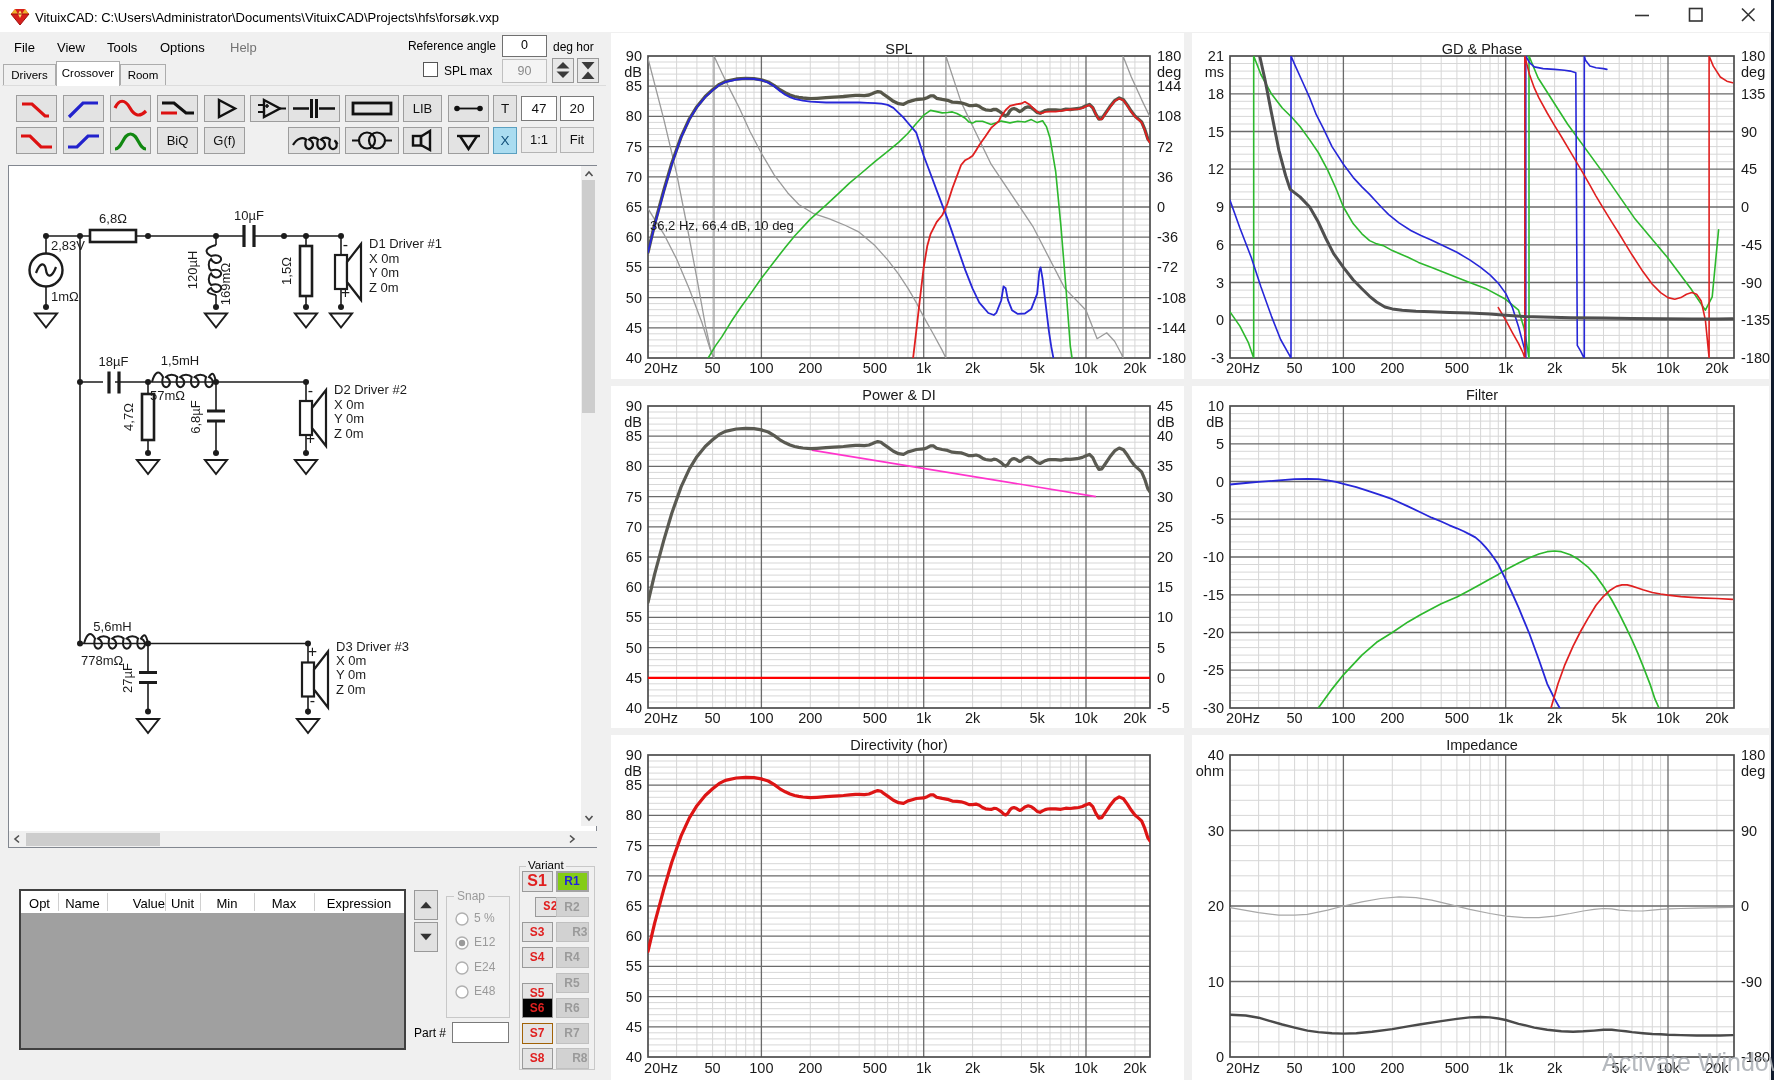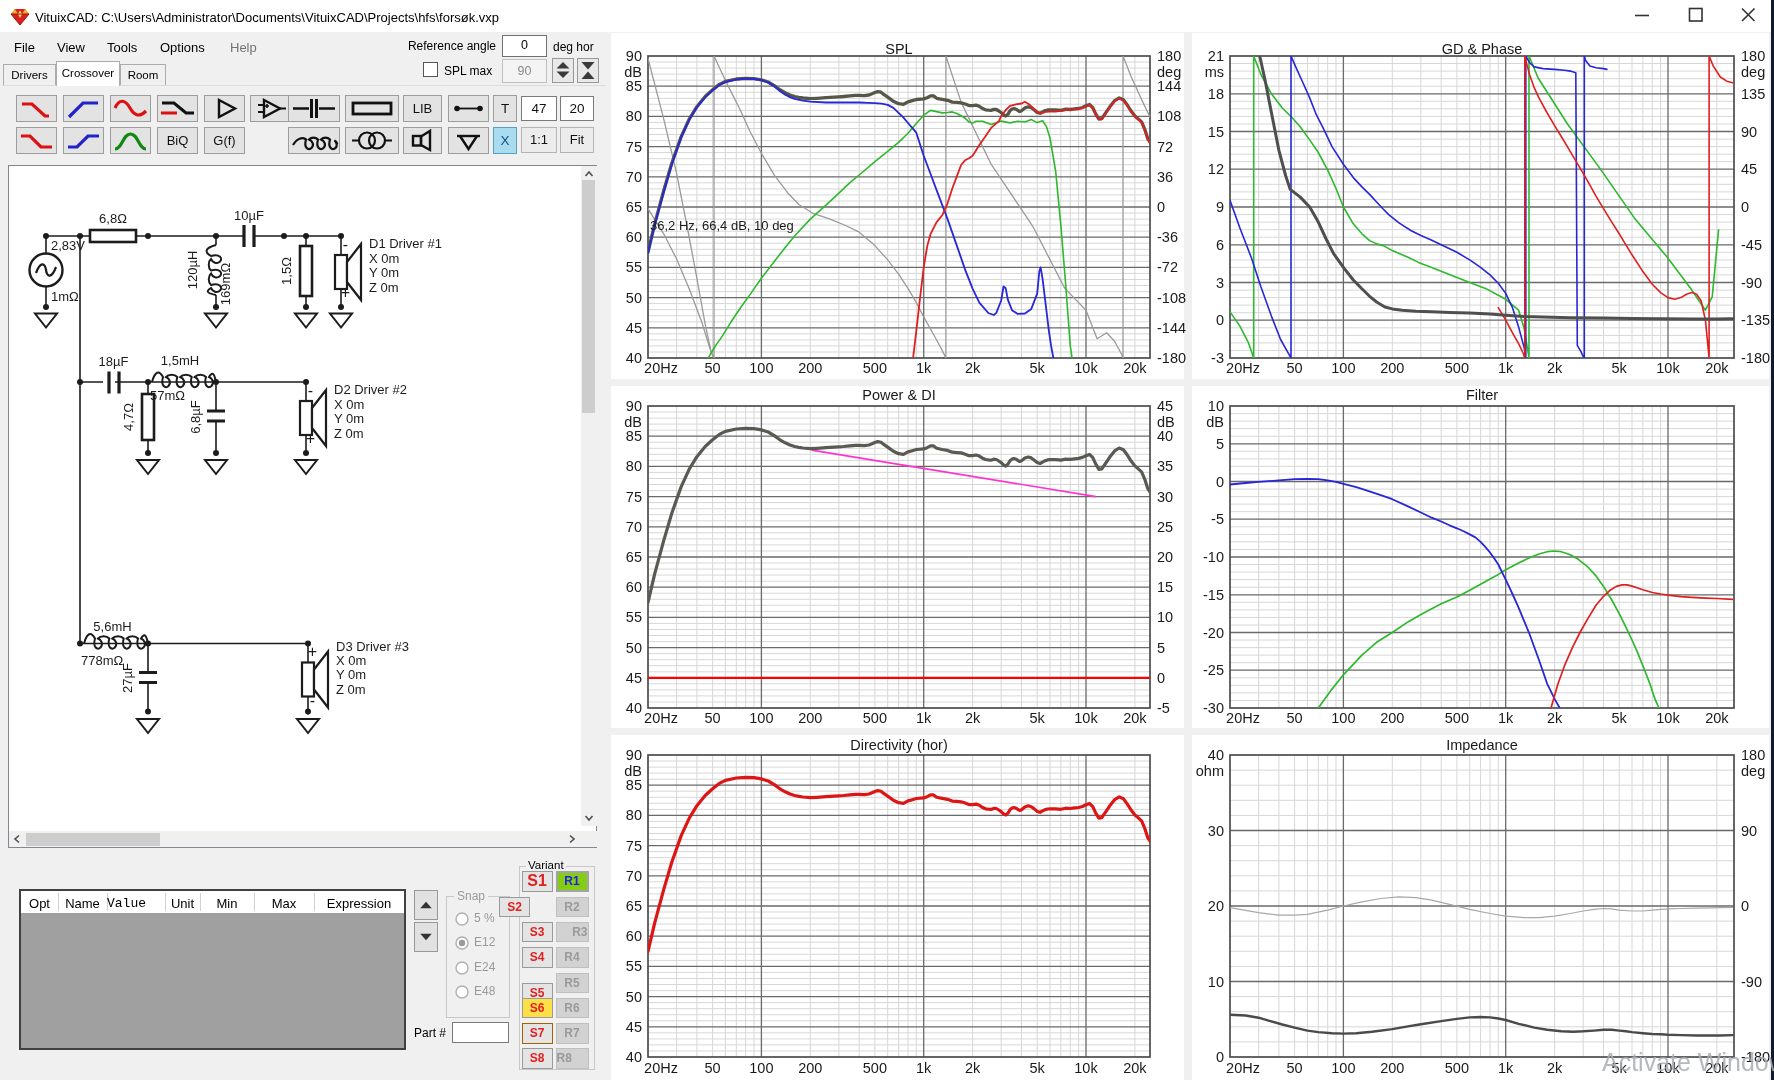--- a/index.html
+++ b/index.html
@@ -276,21 +276,21 @@
     <text x="336.0" y="665.0" font-size="13" fill="#1c1c1c" text-anchor="start" style="font-family:&quot;Liberation Sans&quot;,sans-serif">X 0m</text>
     <text x="336.0" y="679.0" font-size="13" fill="#1c1c1c" text-anchor="start" style="font-family:&quot;Liberation Sans&quot;,sans-serif">Y 0m</text>
     <text x="336.0" y="693.5" font-size="13" fill="#1c1c1c" text-anchor="start" style="font-family:&quot;Liberation Sans&quot;,sans-serif">Z 0m</text>
   </svg>
 <div style="position:absolute;left:19px;top:889px;width:387px;height:161px;background:#a0a0a0;border:2px solid #404040;box-sizing:border-box"></div>
 <div style="position:absolute;left:21px;top:891px;width:383px;height:22px;background:#fff"></div>
 <div style="position:absolute;left:21px;top:896px;width:37px;font-family:'Liberation Sans',sans-serif;font-size:13px;text-align:center">Opt</div>
 <div style="position:absolute;left:58px;top:893px;width:1px;height:18px;background:#d0d0d0"></div>
 <div style="position:absolute;left:58px;top:896px;width:49px;font-family:'Liberation Sans',sans-serif;font-size:13px;text-align:center">Name</div>
 <div style="position:absolute;left:107px;top:893px;width:1px;height:18px;background:#d0d0d0"></div>
-<div style="position:absolute;left:107px;top:896px;width:58px;font-family:Liberation Mono, monospace;font-size:13px;text-align:left">Value</div>
+<div style="position:absolute;left:107px;top:896px;width:58px;font-family:Liberation Sans, sans-serif;font-size:13px;text-align:right">Value</div>
 <div style="position:absolute;left:165px;top:893px;width:1px;height:18px;background:#d0d0d0"></div>
 <div style="position:absolute;left:165px;top:896px;width:35px;font-family:'Liberation Sans',sans-serif;font-size:13px;text-align:center">Unit</div>
 <div style="position:absolute;left:200px;top:893px;width:1px;height:18px;background:#d0d0d0"></div>
 <div style="position:absolute;left:200px;top:896px;width:54px;font-family:'Liberation Sans',sans-serif;font-size:13px;text-align:center">Min</div>
 <div style="position:absolute;left:254px;top:893px;width:1px;height:18px;background:#d0d0d0"></div>
 <div style="position:absolute;left:254px;top:896px;width:60px;font-family:'Liberation Sans',sans-serif;font-size:13px;text-align:center">Max</div>
 <div style="position:absolute;left:314px;top:893px;width:1px;height:18px;background:#d0d0d0"></div>
 <div style="position:absolute;left:314px;top:896px;width:90px;font-family:'Liberation Sans',sans-serif;font-size:13px;text-align:center">Expression</div>
 <div style="position:absolute;left:414px;top:890px;width:24px;height:30px;background:#e1e1e1;border:1px solid #999;box-sizing:border-box"></div>
 <svg width="24" height="30" style="position:absolute;left:414px;top:890px" viewBox="0 0 24 20">
@@ -318,34 +318,34 @@
 <svg width="14" height="14" style="position:absolute;left:455px;top:985px" viewBox="0 0 14 14">
     <circle cx="7" cy="7" r="6" fill="#fff" stroke="#b0b0b0" stroke-width="1.4"></circle>
   </svg>
 <div style="position:absolute;left:474px;top:984px;font-family:'Liberation Sans',sans-serif;font-size:12px;color:#9a9a9a">E48</div>
 <div style="position:absolute;left:414px;top:1026px;font-family:'Liberation Sans',sans-serif;font-size:12px">Part #</div>
 <div style="position:absolute;left:452px;top:1022px;width:57px;height:21px;background:#fff;border:1px solid #7a7a7a;box-sizing:border-box"></div>
 <div style="position:absolute;left:519px;top:866px;width:76px;height:204px;border:1px solid #c8c8c8;box-sizing:border-box"></div>
 <div style="position:absolute;left:526px;top:859px;background:#f0f0f0;padding:0 2px;font-family:'Liberation Sans',sans-serif;font-size:11.5px;color:#000">Variant</div>
 <div style="position:absolute;left:521.5px;top:871.3px;width:31px;height:20.5px;background:#e4e4e4;border:1px solid #9a9a9a;box-sizing:border-box;text-align:center;font-family:'Liberation Sans',sans-serif;font-size:16px;font-weight:bold;color:#e02020;line-height:18.5px">S1</div>
 <div style="position:absolute;left:555.5px;top:871.3px;width:33px;height:20.5px;background:#84cc16;border:2px solid #a3a3a3;box-sizing:border-box;text-align:center;font-family:'Liberation Sans',sans-serif;font-size:12px;font-weight:bold;color:#2020dd;line-height:16.5px">R1</div>
-<div style="position:absolute;left:499px;top:896.5999999999999px;width:31px;height:20.5px;background:#e4e4e4;border:1px solid #9a9a9a;box-sizing:border-box;text-align:center;font-family:Liberation Sans, sans-serif;font-size:12px;font-weight:bold;color:#e02020;line-height:18.5px">S2</div>
+<div style="position:absolute;left:535px;top:896.5999999999999px;width:31px;height:20.5px;background:#e4e4e4;border:1px solid #9a9a9a;box-sizing:border-box;text-align:center;font-family:Liberation Mono, monospace;font-size:12px;font-weight:bold;color:#e02020;line-height:18.5px">S2</div>
 <div style="position:absolute;left:555.5px;top:896.5999999999999px;width:33px;height:20.5px;background:#d2d2d2;border:1px solid #c0c0c0;box-sizing:border-box;text-align:center;font-family:'Liberation Sans',sans-serif;font-size:12px;font-weight:bold;color:#9a9a9a;line-height:18.5px">R2</div>
 <div style="position:absolute;left:521.5px;top:921.9px;width:31px;height:20.5px;background:#e4e4e4;border:1px solid #9a9a9a;box-sizing:border-box;text-align:center;font-family:'Liberation Sans',sans-serif;font-size:12px;font-weight:bold;color:#e02020;line-height:18.5px">S3</div>
 <div style="position:absolute;left:555.5px;top:921.9px;width:33px;height:20.5px;background:#d2d2d2;border:1px solid #c0c0c0;box-sizing:border-box;text-align:right;font-family:'Liberation Sans',sans-serif;font-size:12px;font-weight:bold;color:#9a9a9a;line-height:18.5px">R3</div>
 <div style="position:absolute;left:521.5px;top:947.1999999999999px;width:31px;height:20.5px;background:#e4e4e4;border:1px solid #9a9a9a;box-sizing:border-box;text-align:center;font-family:'Liberation Sans',sans-serif;font-size:12px;font-weight:bold;color:#e02020;line-height:18.5px">S4</div>
 <div style="position:absolute;left:555.5px;top:947.1999999999999px;width:33px;height:20.5px;background:#d2d2d2;border:1px solid #c0c0c0;box-sizing:border-box;text-align:center;font-family:'Liberation Sans',sans-serif;font-size:12px;font-weight:bold;color:#9a9a9a;line-height:18.5px">R4</div>
 <div style="position:absolute;left:521.5px;top:983px;width:31px;height:20.5px;background:#e4e4e4;border:1px solid #9a9a9a;box-sizing:border-box;text-align:center;font-family:Liberation Sans, sans-serif;font-size:12px;font-weight:bold;color:#e02020;line-height:18.5px">S5</div>
 <div style="position:absolute;left:555.5px;top:972.5px;width:33px;height:20.5px;background:#d2d2d2;border:1px solid #c0c0c0;box-sizing:border-box;text-align:center;font-family:'Liberation Sans',sans-serif;font-size:12px;font-weight:bold;color:#9a9a9a;line-height:18.5px">R5</div>
-<div style="position:absolute;left:521.5px;top:997.8px;width:31px;height:20.5px;background:#fde047;border:1px solid #9a9a9a;box-sizing:border-box;text-align:center;font-family:'Liberation Sans',sans-serif;font-size:12px;font-weight:bold;color:#e02020;line-height:18.5px">S6</div>
+<div style="position:absolute;left:521.5px;top:997.8px;width:31px;height:20.5px;background:#000000;border:1px solid #9a9a9a;box-sizing:border-box;text-align:center;font-family:'Liberation Sans',sans-serif;font-size:12px;font-weight:bold;color:#e02020;line-height:18.5px">S6</div>
 <div style="position:absolute;left:555.5px;top:997.8px;width:33px;height:20.5px;background:#d2d2d2;border:1px solid #c0c0c0;box-sizing:border-box;text-align:center;font-family:'Liberation Sans',sans-serif;font-size:12px;font-weight:bold;color:#9a9a9a;line-height:18.5px">R6</div>
 <div style="position:absolute;left:521.5px;top:1023.0999999999999px;width:31px;height:20.5px;background:#e4e4e4;border:1px solid #a16207;box-sizing:border-box;text-align:center;font-family:'Liberation Sans',sans-serif;font-size:12px;font-weight:bold;color:#e02020;line-height:18.5px">S7</div>
 <div style="position:absolute;left:555.5px;top:1023.0999999999999px;width:33px;height:20.5px;background:#d2d2d2;border:1px solid #c0c0c0;box-sizing:border-box;text-align:center;font-family:'Liberation Sans',sans-serif;font-size:12px;font-weight:bold;color:#9a9a9a;line-height:18.5px">R7</div>
 <div style="position:absolute;left:521.5px;top:1048.3999999999999px;width:31px;height:20.5px;background:#e4e4e4;border:1px solid #9a9a9a;box-sizing:border-box;text-align:center;font-family:'Liberation Sans',sans-serif;font-size:12px;font-weight:bold;color:#e02020;line-height:18.5px">S8</div>
-<div style="position:absolute;left:555.5px;top:1048.3999999999999px;width:33px;height:20.5px;background:#d2d2d2;border:1px solid #c0c0c0;box-sizing:border-box;text-align:left;font-family:'Liberation Sans',sans-serif;font-size:12px;font-weight:bold;color:#9a9a9a;line-height:18.5px">R8</div>
+<div style="position:absolute;left:555.5px;top:1048.3999999999999px;width:33px;height:20.5px;background:#d2d2d2;border:1px solid #c0c0c0;box-sizing:border-box;text-align:right;font-family:'Liberation Sans',sans-serif;font-size:12px;font-weight:bold;color:#9a9a9a;line-height:18.5px">R8</div>
 <div style="position:absolute;left:611px;top:33px;width:573px;height:346px;background:#fff"></div>
 <div style="position:absolute;left:611px;top:386px;width:573px;height:342px;background:#fff"></div>
 <div style="position:absolute;left:611px;top:735px;width:573px;height:345px;background:#fff"></div>
 <div style="position:absolute;left:1192px;top:33px;width:577px;height:346px;background:#fff"></div>
 <div style="position:absolute;left:1192px;top:386px;width:577px;height:342px;background:#fff"></div>
 <div style="position:absolute;left:1192px;top:735px;width:577px;height:345px;background:#fff"></div>
 <svg width="1774" height="1080" viewBox="0 0 1774 1080" style="position:absolute;left:0;top:0">
     <defs>
       <clipPath id="cp1">
         <rect x="648.0" y="56.0" width="502.0" height="302.0"></rect>

